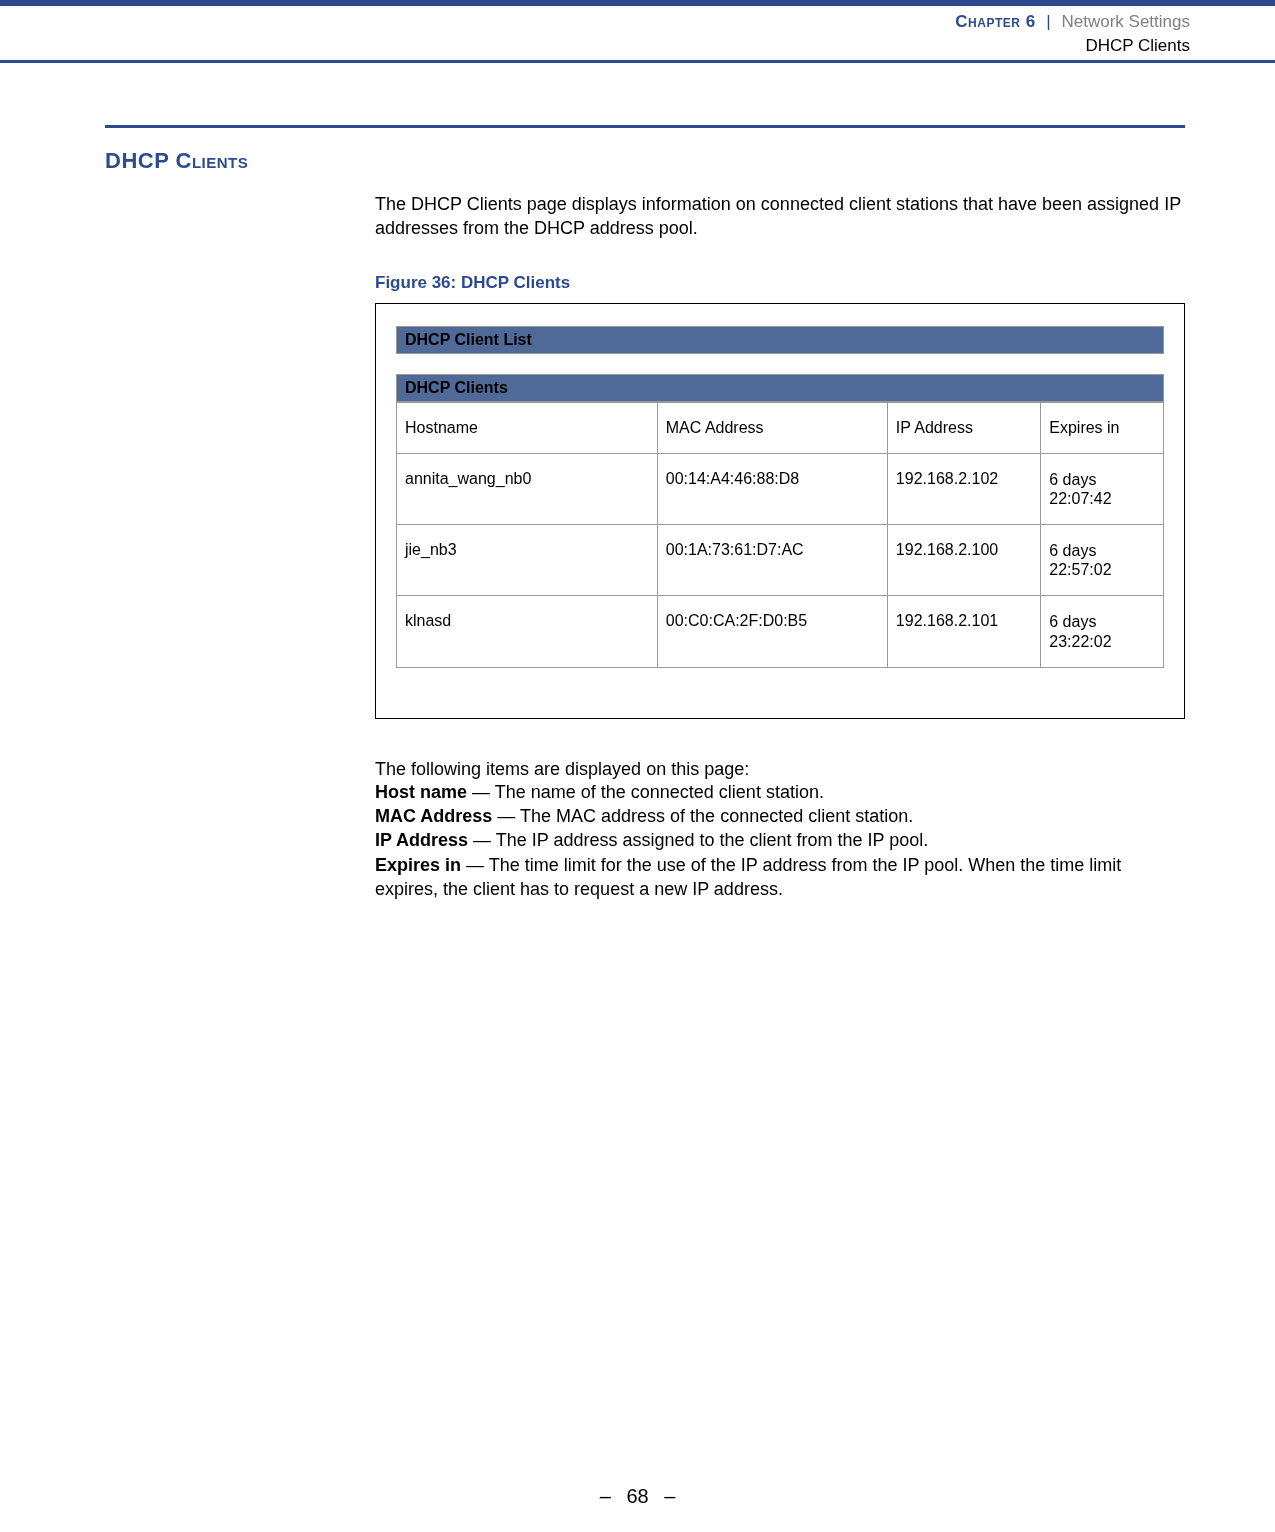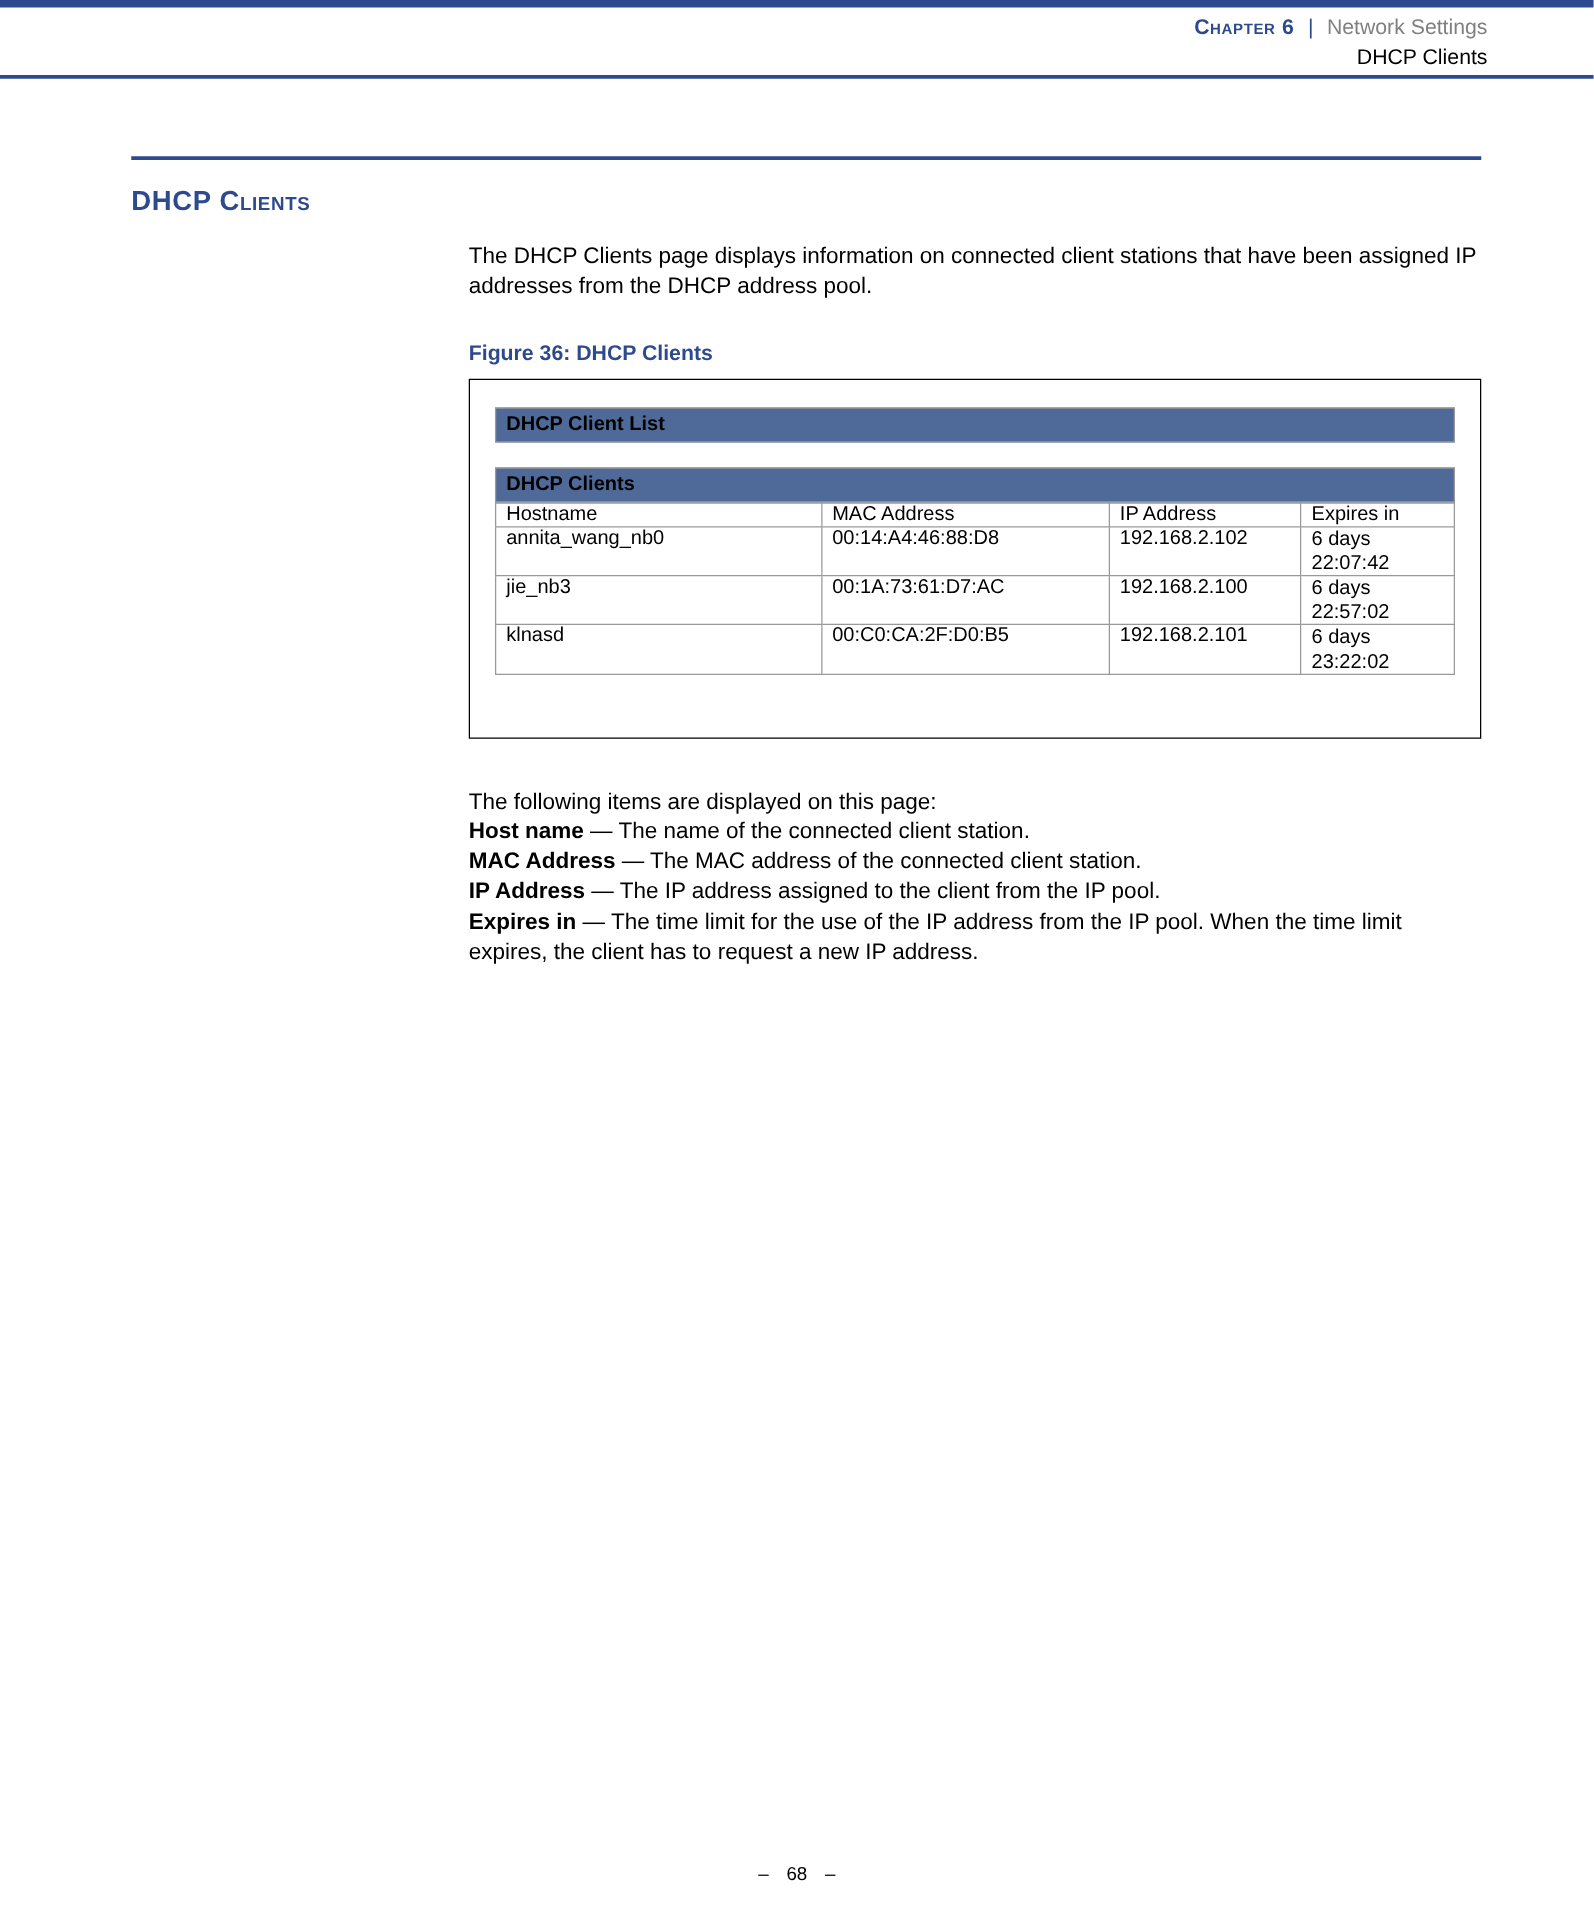--- a/index.html
+++ b/index.html
@@ -15,26 +15,26 @@
     .content-rule { position: absolute; left: 105px; width: 1080px; top: 125px; height: 3px; background: #2e4a8e; }
     .section-heading { position: absolute; left: 105px; top: 148px; color: #2e4a8e; font-weight: bold; font-size: 22px; font-variant: small-caps; letter-spacing: 0.5px; }
     .main { position: absolute; left: 375px; top: 192px; width: 810px; }
     .intro { font-size: 18px; line-height: 1.35; }
     .figure-caption { margin-top: 32px; color: #2e4a8e; font-weight: bold; font-size: 17px; }
     .figure-box { margin-top: 10px; border: 1px solid #000; padding: 22px 20px 50px 20px; width: 810px; }
     .panel-title { background: #4f6a99; color: #000000; font-weight: bold; padding: 4px 8px; border: 1px solid #999; font-family: Arial, sans-serif; font-size: 16px; }
     .panel-desc { border: 1px solid #999; border-top: none; padding: 6px 8px; font-family: Arial, sans-serif; font-size: 16px; }
     .panel-spacer { height: 20px; }
     table.dhcp { border-collapse: collapse; width: 100%; font-family: Arial, sans-serif; font-size: 16px; }
-    table.dhcp th, table.dhcp td { border: 1px solid #999; padding: 0 8px; text-align: left; font-weight: normal; vertical-align: top; }
+    table.dhcp th, table.dhcp td { border: 1px solid #999; padding: 16px 8px; text-align: left; font-weight: normal; vertical-align: top; }
     table.dhcp td.expires { line-height: 1.2; white-space: pre-line; }
     .followup { margin-top: 40px; font-size: 18px; }
     .defs p { font-size: 18px; line-height: 1.35; }
     .defs p strong { font-weight: bold; }
-    .footer { position: absolute; bottom: 24px; left: 0; right: 0; text-align: center; font-size: 15px; }
+    .footer { position: absolute; bottom: 24px; left: 0; right: 0; text-align: center; font-size: 20px; }
     .footer .dash { padding: 0 10px; }
   </style>
 </head>
 <body>
 <div class="page">
 
 <div class="topbar"></div>
 
 <div class="header">
   <div class="header-line1">

